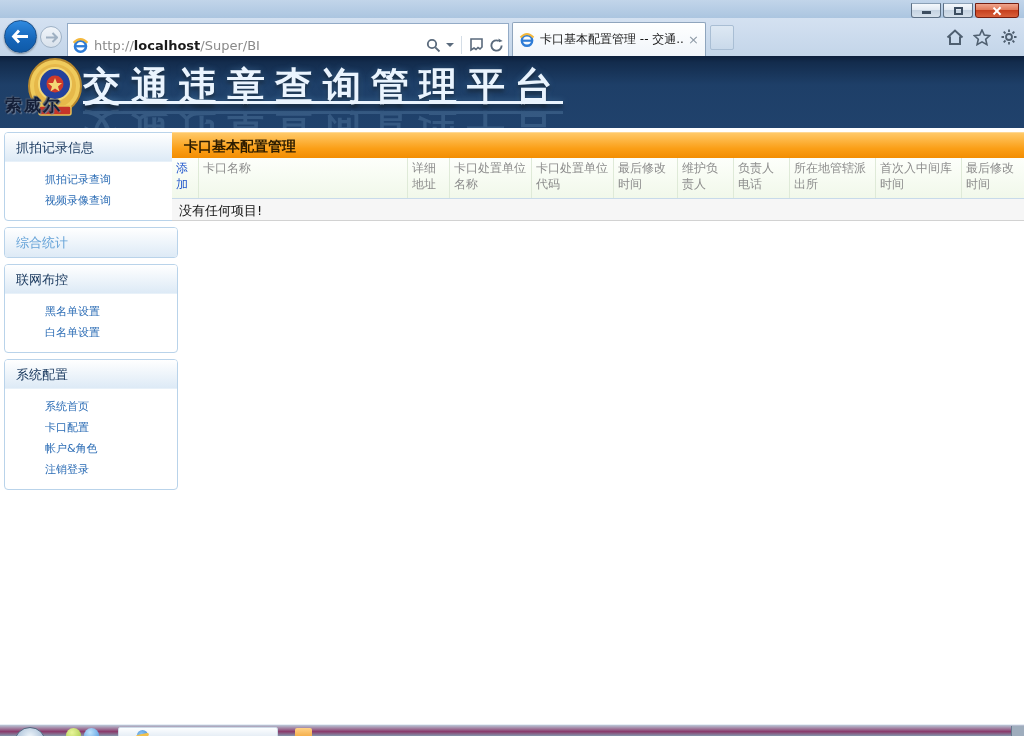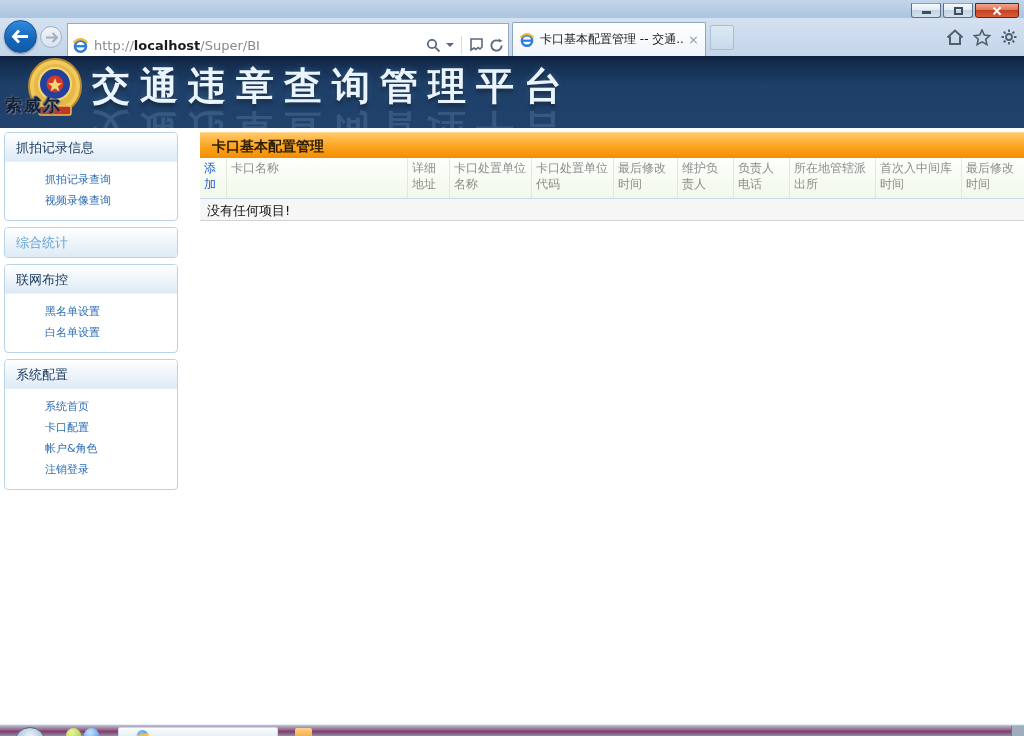--- a/index.html
+++ b/index.html
@@ -47,39 +47,39 @@
   .newtab{position:absolute;left:710px;top:7px;width:24px;height:25px;
     background:linear-gradient(#dde8f3,#c9d9ea);border:1px solid #a9bed4;border-radius:2px;}
   .chrome-icons{position:absolute;right:6px;top:10px;display:flex;gap:9px;align-items:center;}
 
   
   .banner{position:absolute;top:56px;left:0;right:0;height:72px;overflow:hidden;
     background:linear-gradient(180deg,#0c1f3c 0%,#132c4d 9%,#1e3f68 40%,#20426c 100%);}
   .badge{position:absolute;left:26px;top:2px;}
   .logo-text{position:absolute;left:5px;top:38px;font-size:17px;font-weight:bold;color:#141f38;
     text-shadow:1px 1px 1px #6c7c94,-1px -1px 1px #4a5a72;letter-spacing:2px;z-index:3;}
-  .banner-title{position:absolute;left:92px;top:5px;font-size:38px;font-weight:bold;color:#eaf4fe;
+  .banner-title{position:absolute;left:83px;top:5px;font-size:38px;font-weight:bold;color:#eaf4fe;
     letter-spacing:10px;white-space:nowrap;z-index:2;
-    text-shadow:0 3px 4px rgba(0,0,0,.55),0 0 6px rgba(120,180,230,.35);}
+    text-shadow:0 3px 4px rgba(0,0,0,.55),0 0 6px rgba(120,180,230,.35);text-decoration:underline;}
   .banner-title.reflect{top:47px;transform:scaleY(-1);opacity:.20;color:#8fb9dd;text-shadow:none;z-index:1;}
 
   
   .content{position:absolute;top:128px;left:0;right:0;bottom:12px;background:#fff;}
 
   .sidebar{position:absolute;left:4px;top:4px;width:174px;}
   .panel{border:1px solid #b9d3ea;border-radius:4px;background:#fff;margin-bottom:6px;overflow:hidden;}
   .panel-h{height:29px;line-height:29px;padding-left:11px;font-size:13px;color:#16365c;
     background:linear-gradient(#ffffff,#ddeaf6);}
   .panel.expanded .panel-h{border-bottom:1px solid #e8f1f9;font-family:Liberation Serif, serif;}
   .panel-h.blue{color:#2b6cb5;}
   .panel-h.lightblue{color:#66a3d8;}
   .panel-items{padding:7px 0 9px;}
   .sideitem{display:block;padding:3px 0 3px 40px;font-size:11px;color:#2b6cb5;cursor:pointer;}
 
-  .main{position:absolute;left:200px;top:4px;right:0;}
+  .main{position:absolute;left:172px;top:4px;right:0;}
   .orange{height:26px;line-height:26px;border-top:1px solid #ffd892;
     background:linear-gradient(#ffc968,#fb9f17 62%,#f28d02);
     padding-left:12px;font-size:14px;font-weight:bold;color:#2e1d00;}
   .thead{display:flex;min-height:41px;background:linear-gradient(#fdfffb,#f1f8ea);
     border-bottom:1px solid #c8daea;}
   .th{font-size:12px;color:#8c8c8c;padding:3px 4px;border-right:1px solid #dfead8;
     line-height:1.3;word-break:break-all;}
   .th:last-child{border-right:none;}
   .th-add{width:27px;color:#1f55cc;cursor:pointer;}
   .c-name{flex:1;}

